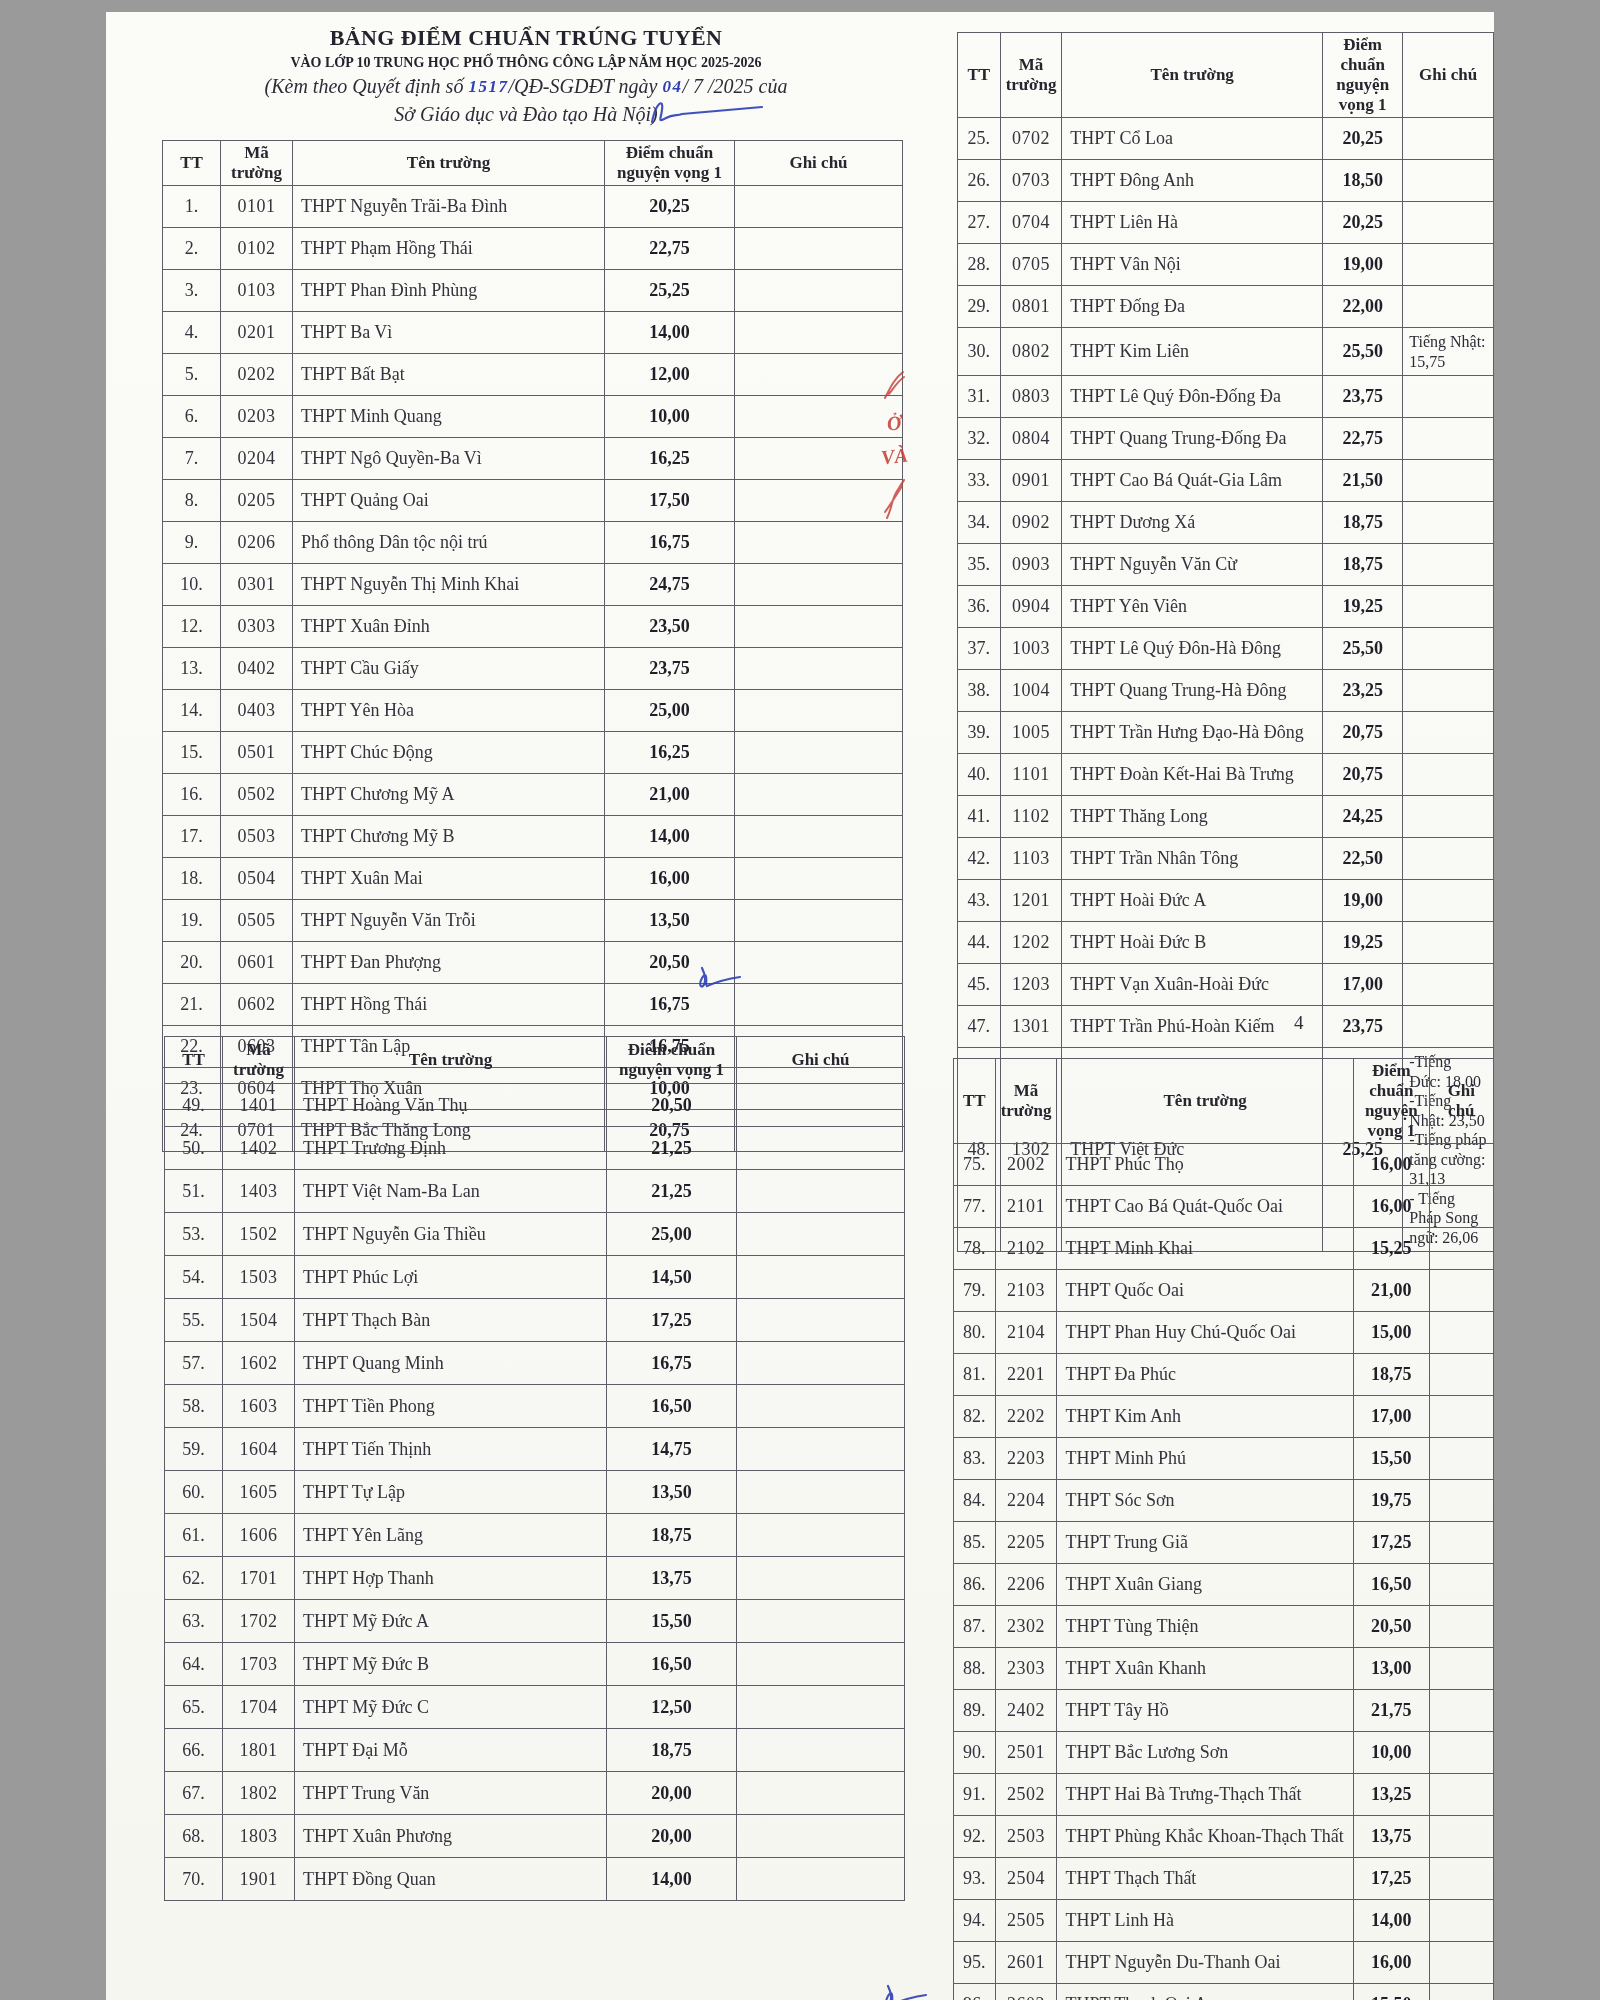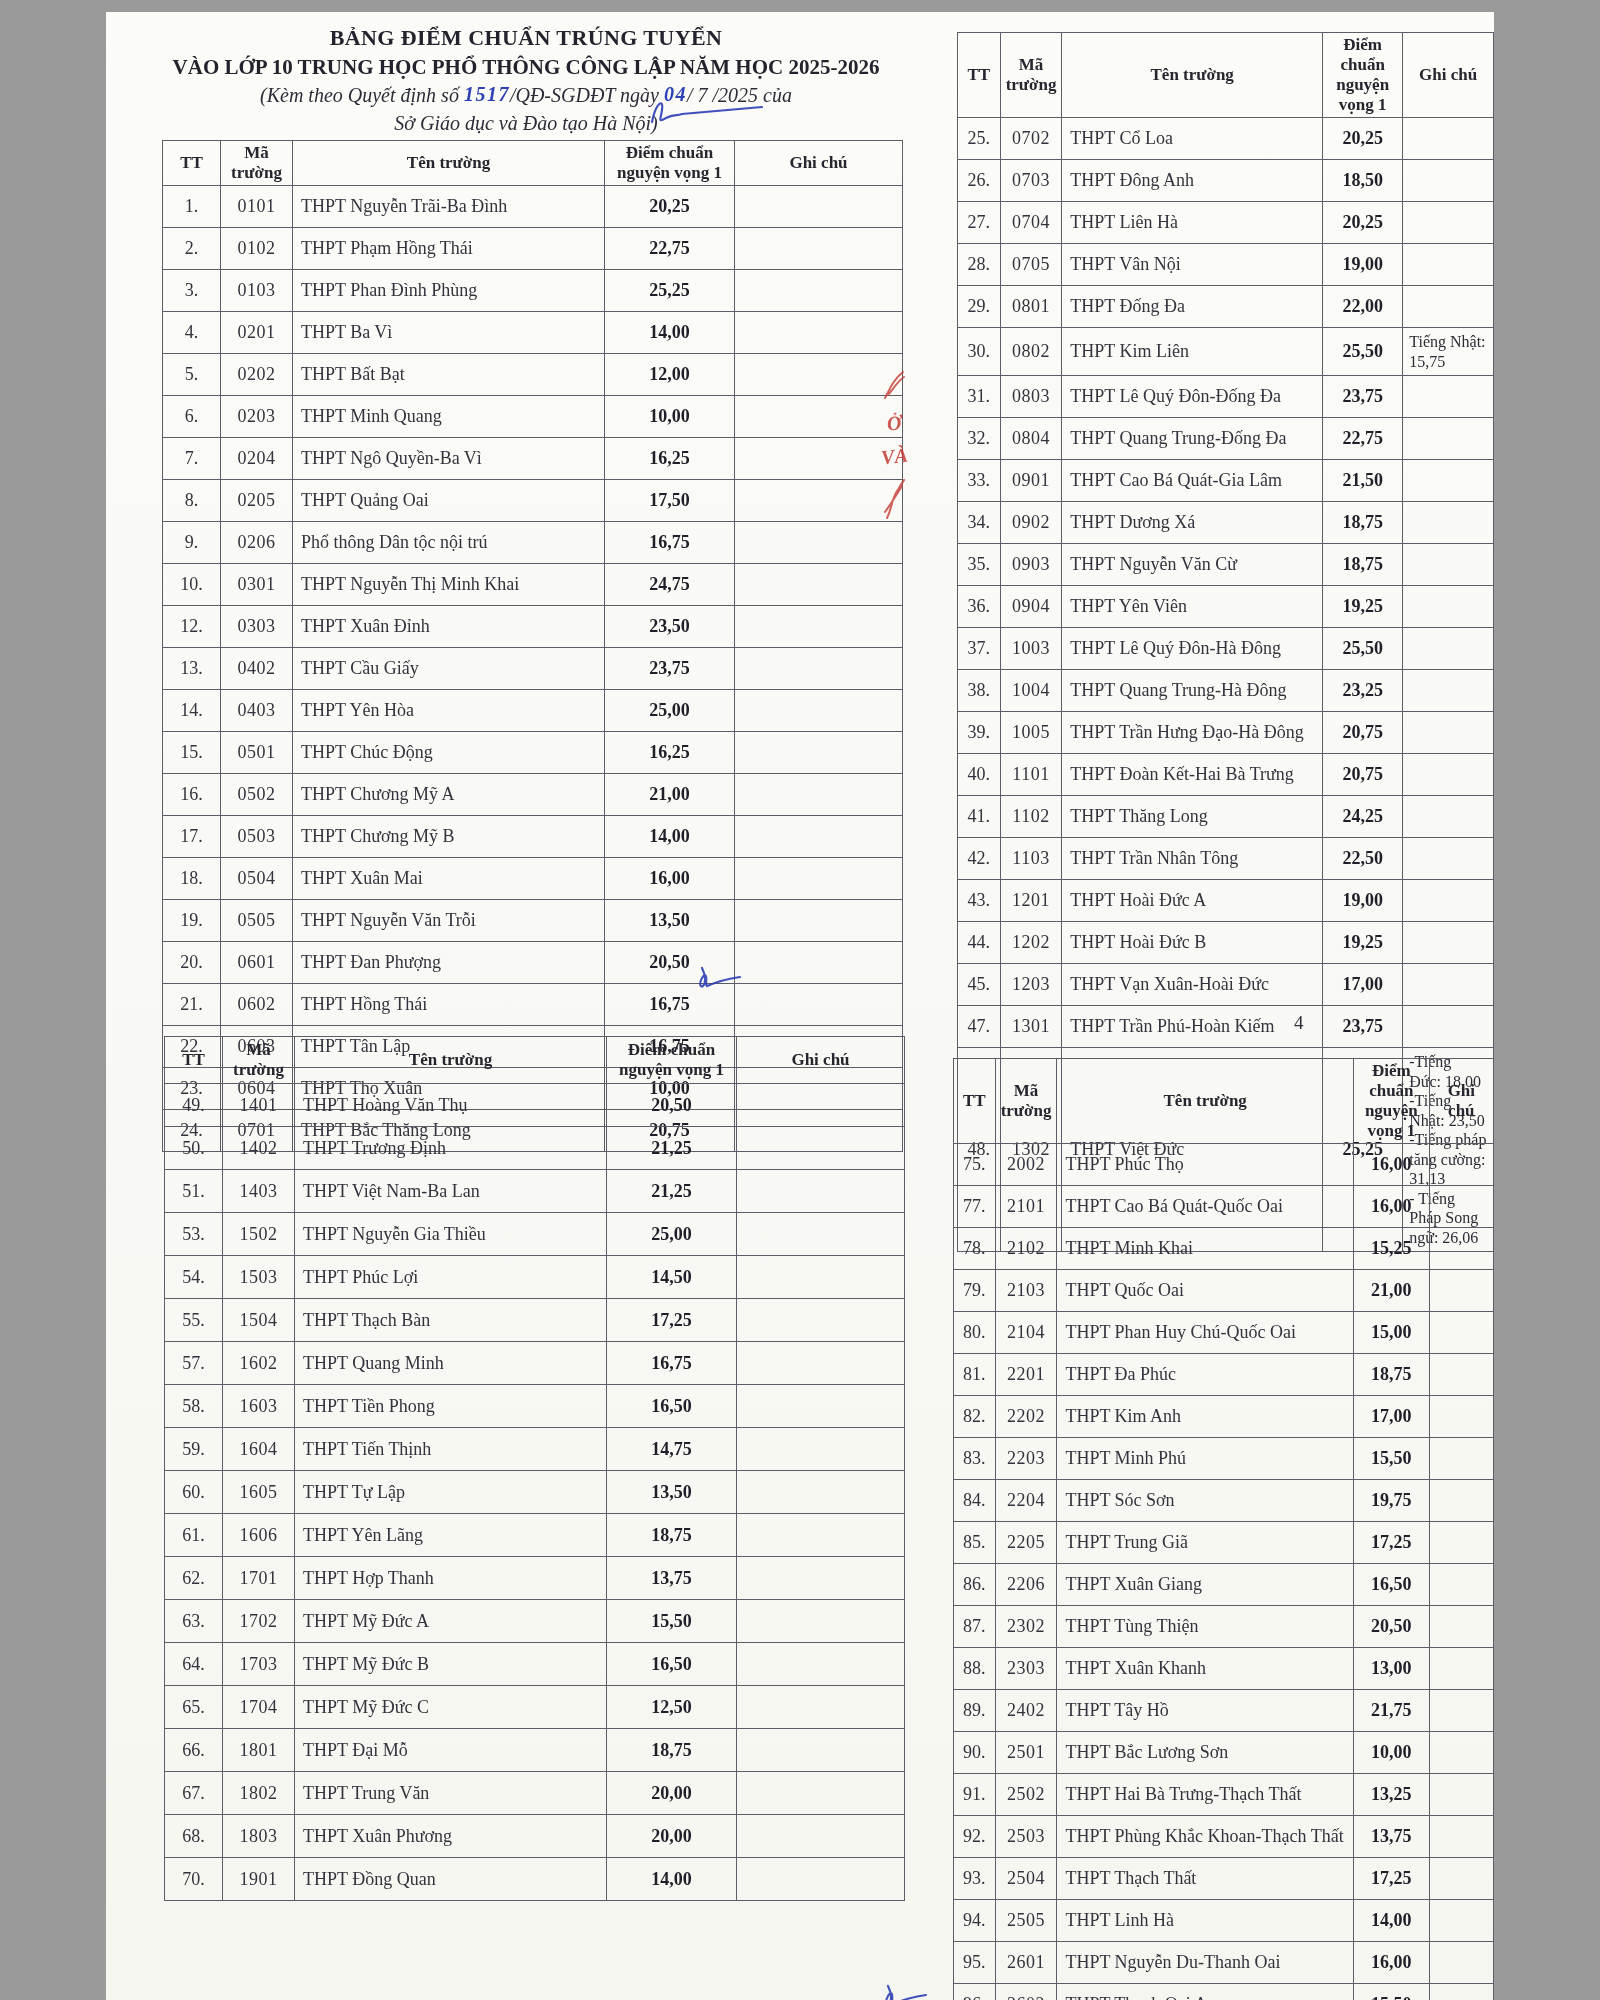--- a/index.html
+++ b/index.html
@@ -4,23 +4,23 @@
 <style>
   html,body{margin:0;padding:0;background:#9a9a9a;}
   .page{
     position:relative;width:1388px;height:2000px;margin:12px auto;
     background:linear-gradient(180deg,#fbfbf8 0%,#f8f8f4 60%,#f6f6f1 100%);
     font-family:"Liberation Serif","DejaVu Serif",serif;color:#2f2f3a;overflow:hidden;
   }
   
   .title-block{position:absolute;left:60px;top:12px;width:720px;text-align:center;line-height:1.25;}
   .title-1{font-size:22px;font-weight:bold;letter-spacing:.4px;color:#23232e;}
-  .title-2{font-size:21px;font-weight:bold;margin-top:2px;color:#23232e;}
+  .title-2{font-size:14px;font-weight:bold;margin-top:2px;color:#23232e;}
   .subtitle{font-size:20px;font-style:italic;margin-top:3px;color:#2c2c38;}
-  .hw{color:#2d3fb5;font-weight:bold;font-size:20px;letter-spacing:1.5px;position:relative;top:-1px;}
+  .hw{color:#2d3fb5;font-weight:bold;font-size:17px;letter-spacing:1.5px;position:relative;top:-1px;}
   
   table.tbl{position:absolute;border-collapse:collapse;table-layout:fixed;background:transparent;}
   .tbl th,.tbl td{border:1px solid #5d5d68;overflow:hidden;}
   .tbl th{font-size:17px;font-weight:bold;text-align:center;line-height:1.18;padding:2px 4px;color:#26262f;}
   .tbl td{font-size:18px;padding:0 8px;color:#33333d;}
   .t1{left:56px;top:128px;}
   .t2{left:851px;top:20px;}
   .t3{left:58px;top:1024px;}
   .t4{left:847px;top:1046px;}
   .t1 th,.t2 th{height:38px;}

